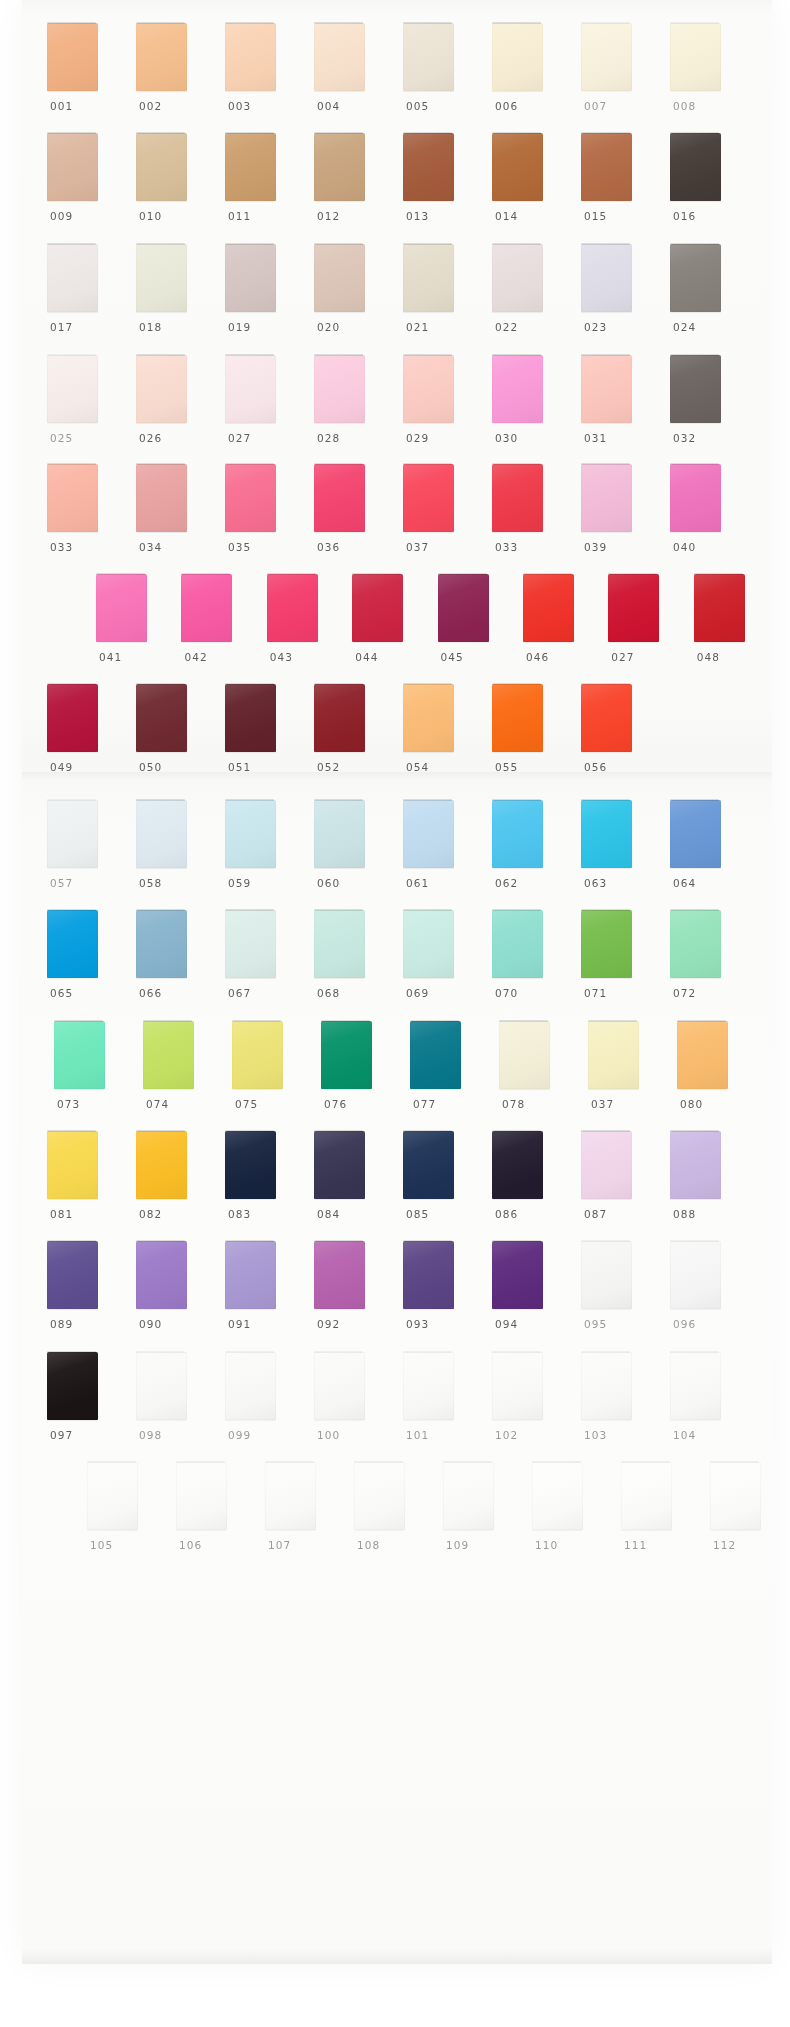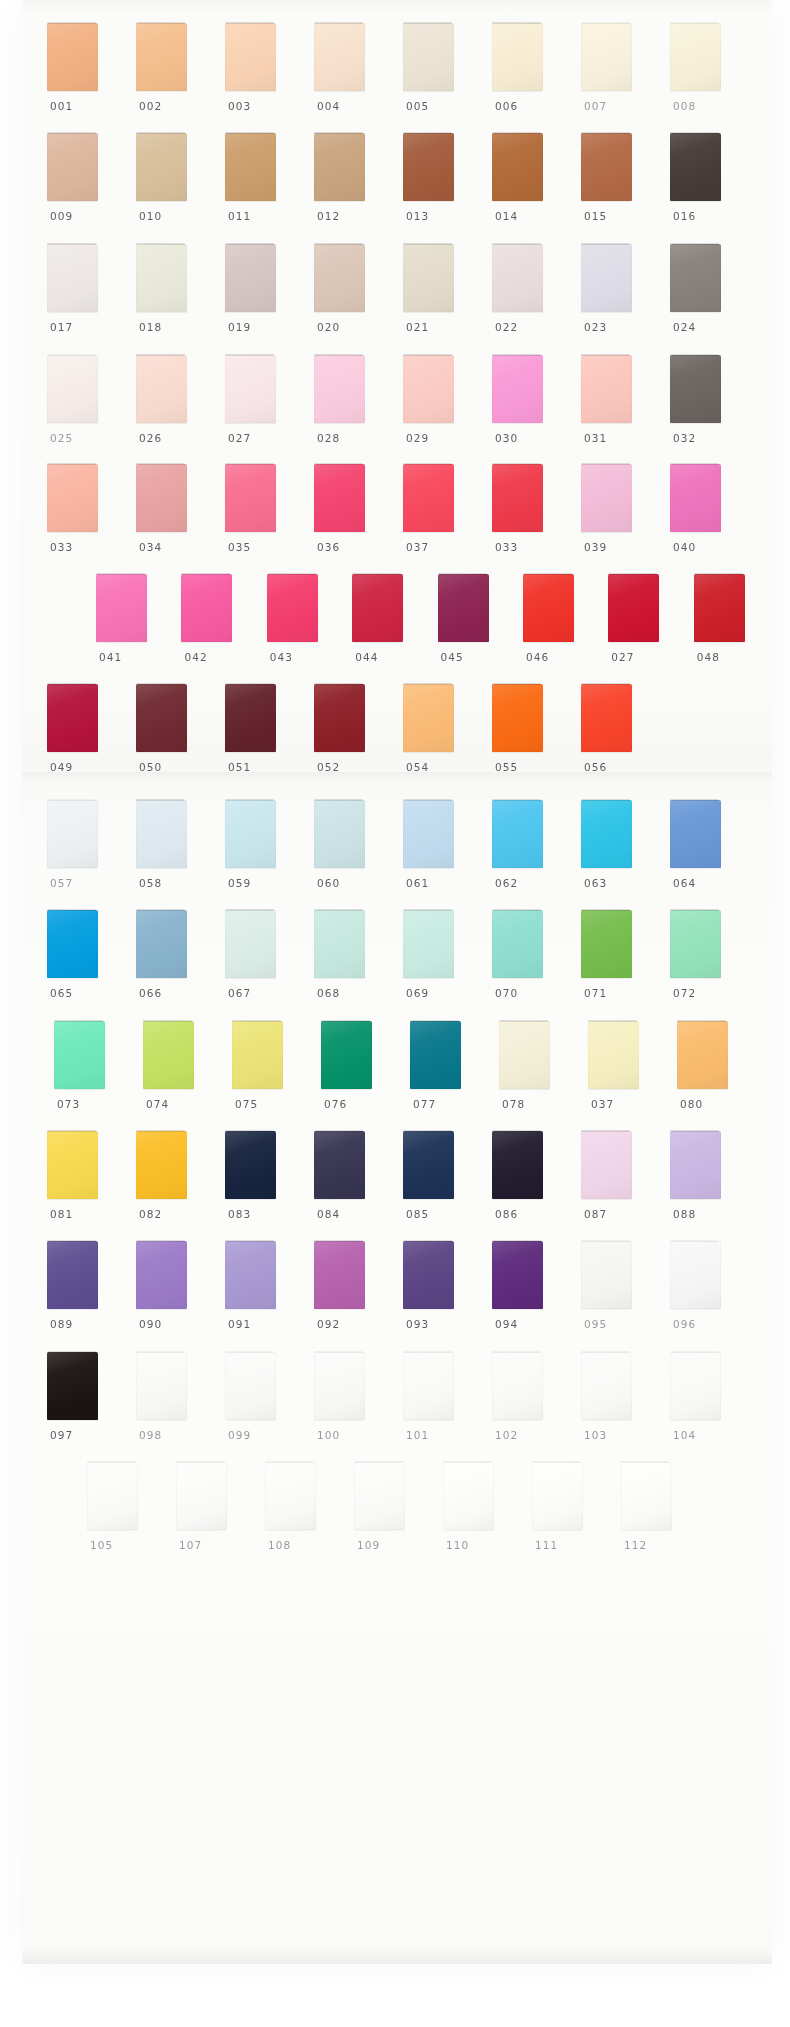--- a/index.html
+++ b/index.html
@@ -789,20 +789,26 @@
         <div class="cell">
           <div class="chip-wrap">
             <div class="chip pale" style="background-color: rgb(252, 252, 251);"></div>
           </div>
           <div class="label faint">105</div>
         </div>
         <div class="cell">
           <div class="chip-wrap">
             <div class="chip pale" style="background-color: rgb(252, 252, 251);"></div>
           </div>
+          <div class="label faint">106</div>
+        </div>
+        <div class="cell">
+          <div class="chip-wrap">
+            <div class="chip pale" style="background-color: rgb(252, 252, 251);"></div>
+          </div>
           <div class="label faint">107</div>
         </div>
         <div class="cell">
           <div class="chip-wrap">
             <div class="chip pale" style="background-color: rgb(252, 252, 251);"></div>
           </div>
           <div class="label faint">108</div>
         </div>
         <div class="cell">
           <div class="chip-wrap">

